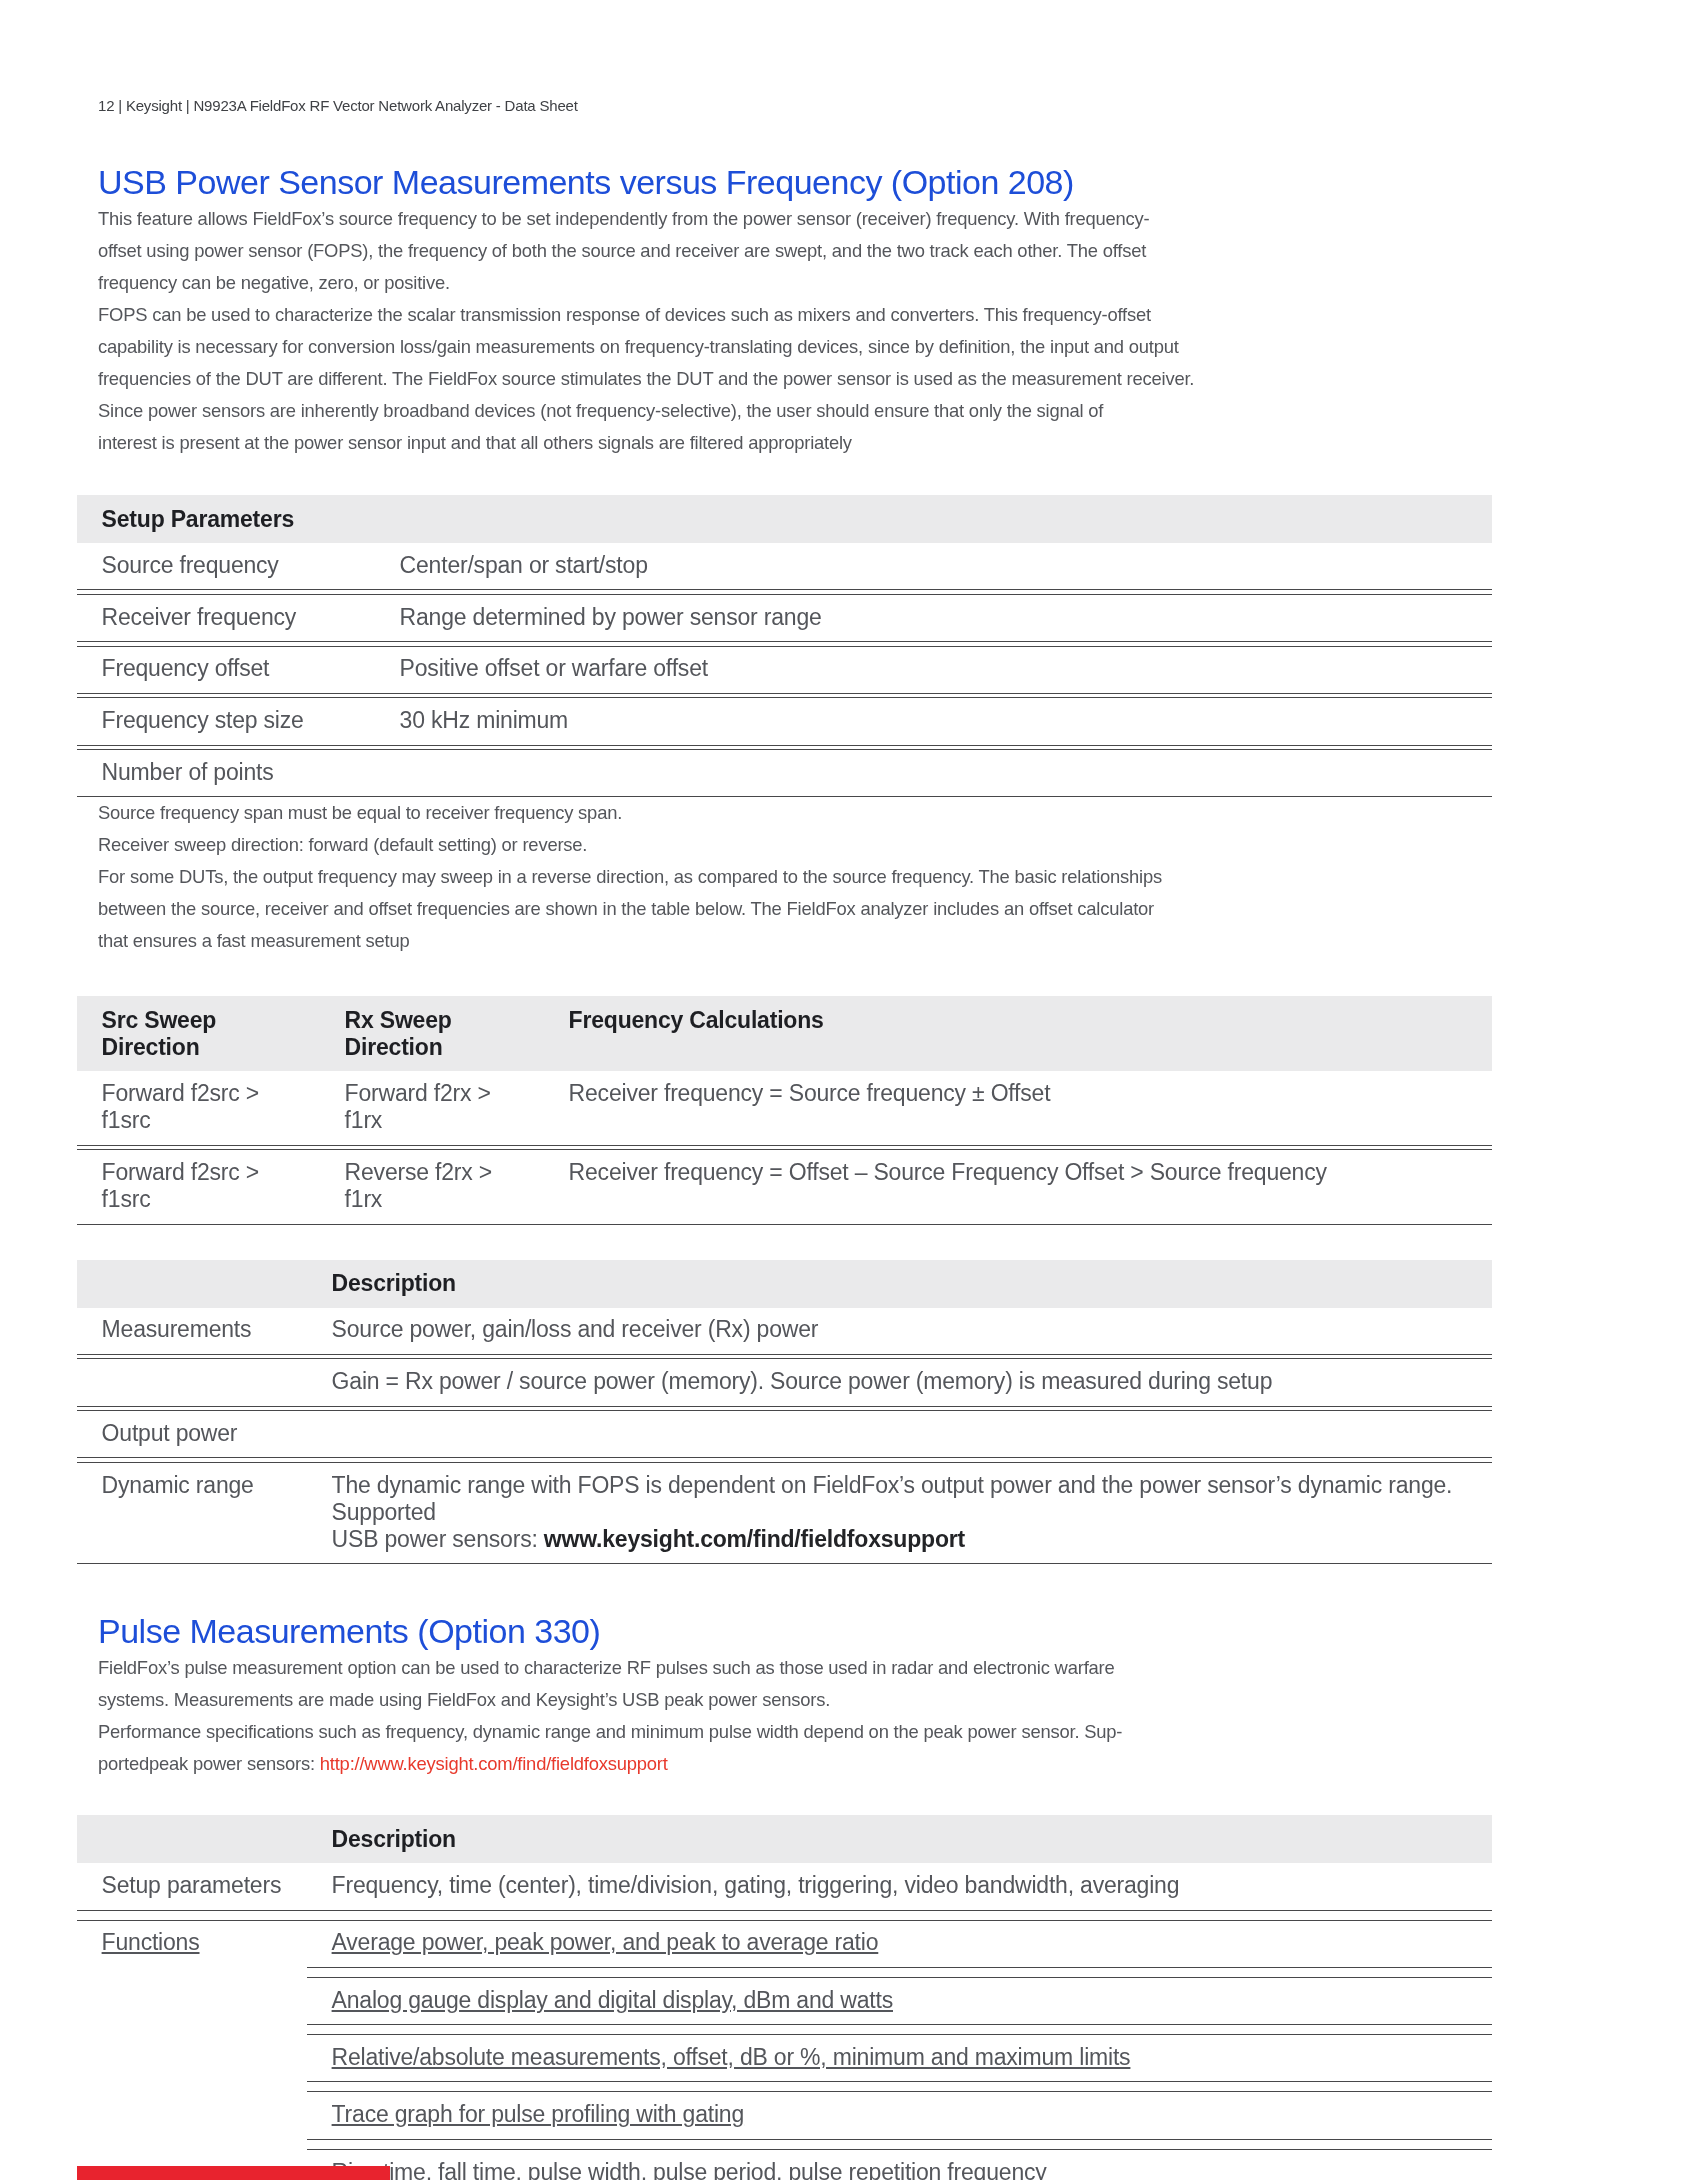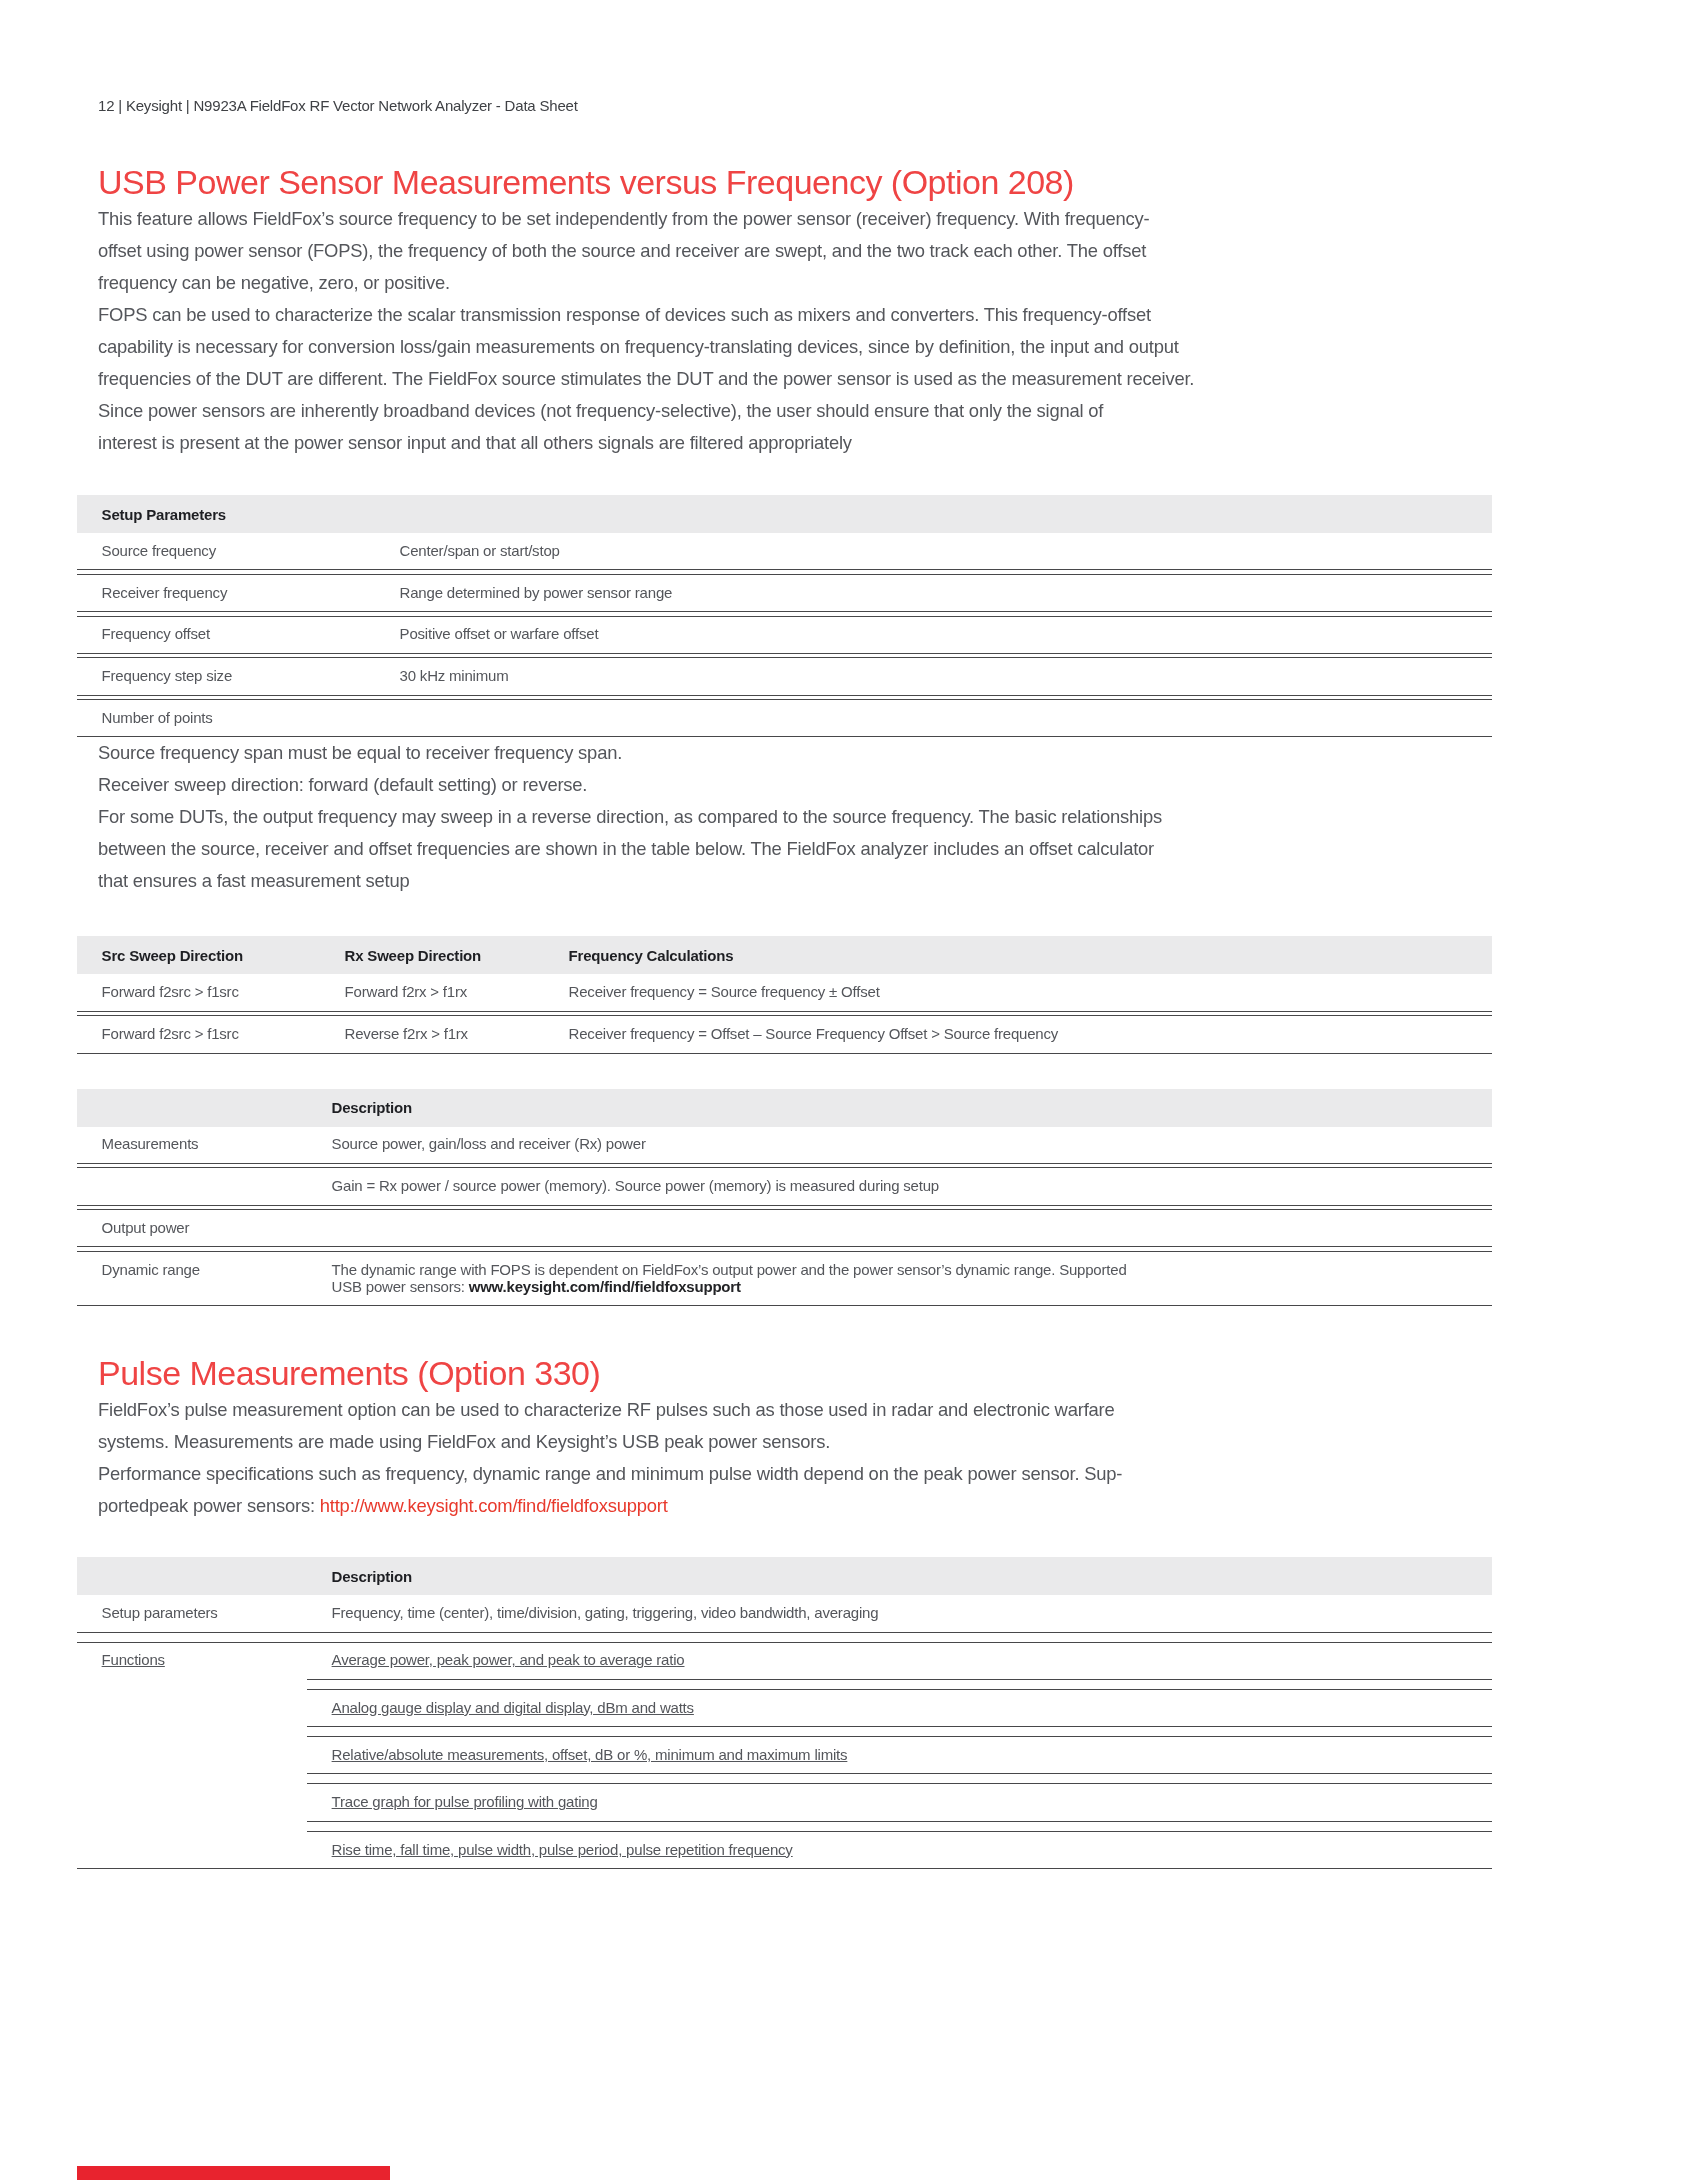--- a/index.html
+++ b/index.html
@@ -2,27 +2,27 @@
 <html style="font-size:14px"><head>
 <meta charset="utf-8">
 <style>
   html,body{margin:0;padding:0;}
   body{
     width:1685px;height:2180px;background:#ffffff;position:relative;overflow:hidden;
     font-family:"Liberation Sans", sans-serif;letter-spacing:-0.2px;
   }
   .content{padding:97px 0 12px 77px;}
   .meta{font-size:15px;color:#3f4145;margin-left:21px;}
-  h1{font-size:34px;line-height:42px;font-weight:400;color:#ef4444;margin:47px 16px 0 21px;letter-spacing:-0.5px;}
+  h1{font-size:34px;line-height:42px;font-weight:400;color:#1d4ed8;margin:47px 16px 0 21px;letter-spacing:-0.5px;}
   h1.h2{margin-top:46px;}
   p.body{font-size:18.4px;line-height:32px;color:#54565B;white-space:pre-line;margin:0 0 0 21px;width:1273px;}
   .mt40{margin-top:35px;}.mt28{margin-top:24.6px;}.mt20{margin-top:17.6px;}
   .mt48{margin-top:42px;}.mt37{margin-top:32px;}.mt31{margin-top:27px;}.mt36{margin-top:32px;}
 
-  .tbl{width:1415px;font-size:15px;color:#54565B;}
+  .tbl{width:1415px;font-size:23px;color:#54565B;}
   .tbl.t1{margin-top:36px;}
   .tbl.t2{margin-top:39px;}
   .tbl.t3{margin-top:35px;}
   .tbl.t4{margin-top:35px;}
   .grid{display:grid;}
   .t1 .grid{grid-template-columns:298px 1fr;}
   .t2 .grid{grid-template-columns:243px 224px 1fr;}
   .t3 .grid,.t4 .grid{grid-template-columns:230px 1fr;}
   .band{background:#EAEAEB;font-weight:700;color:#1E1F23;}
   .band .cell{padding-top:10.5px;padding-bottom:10.5px;}

